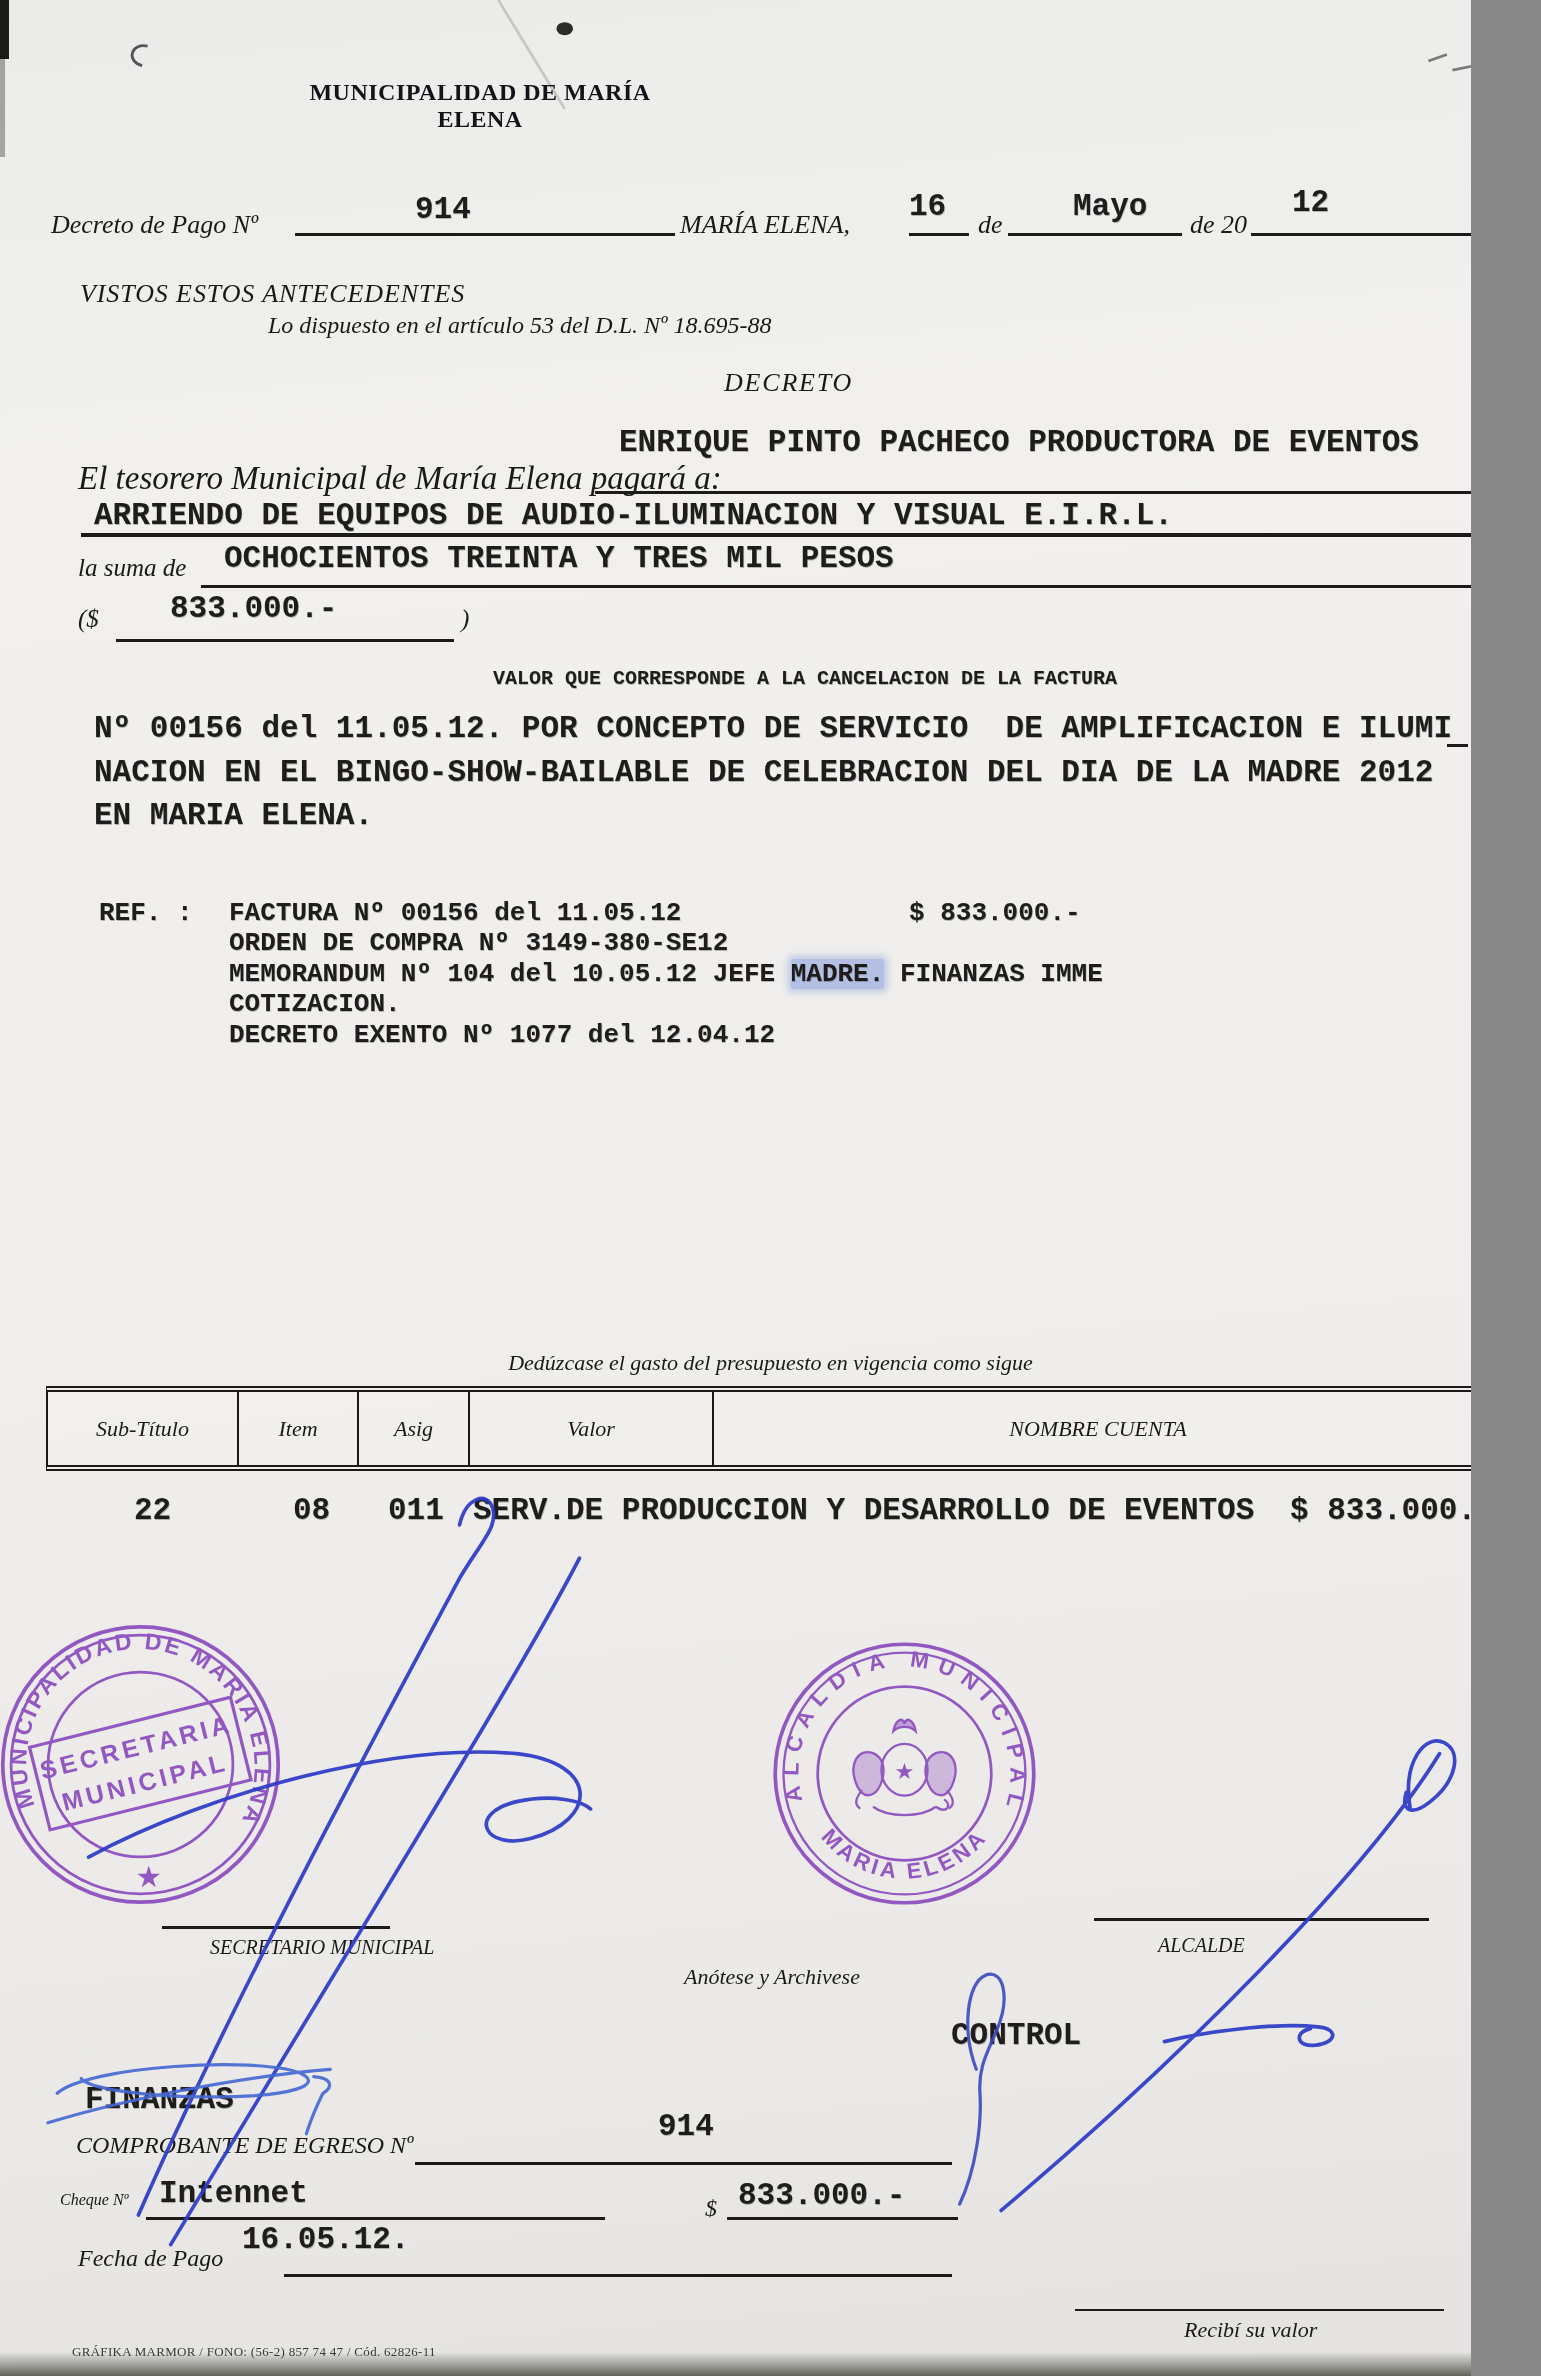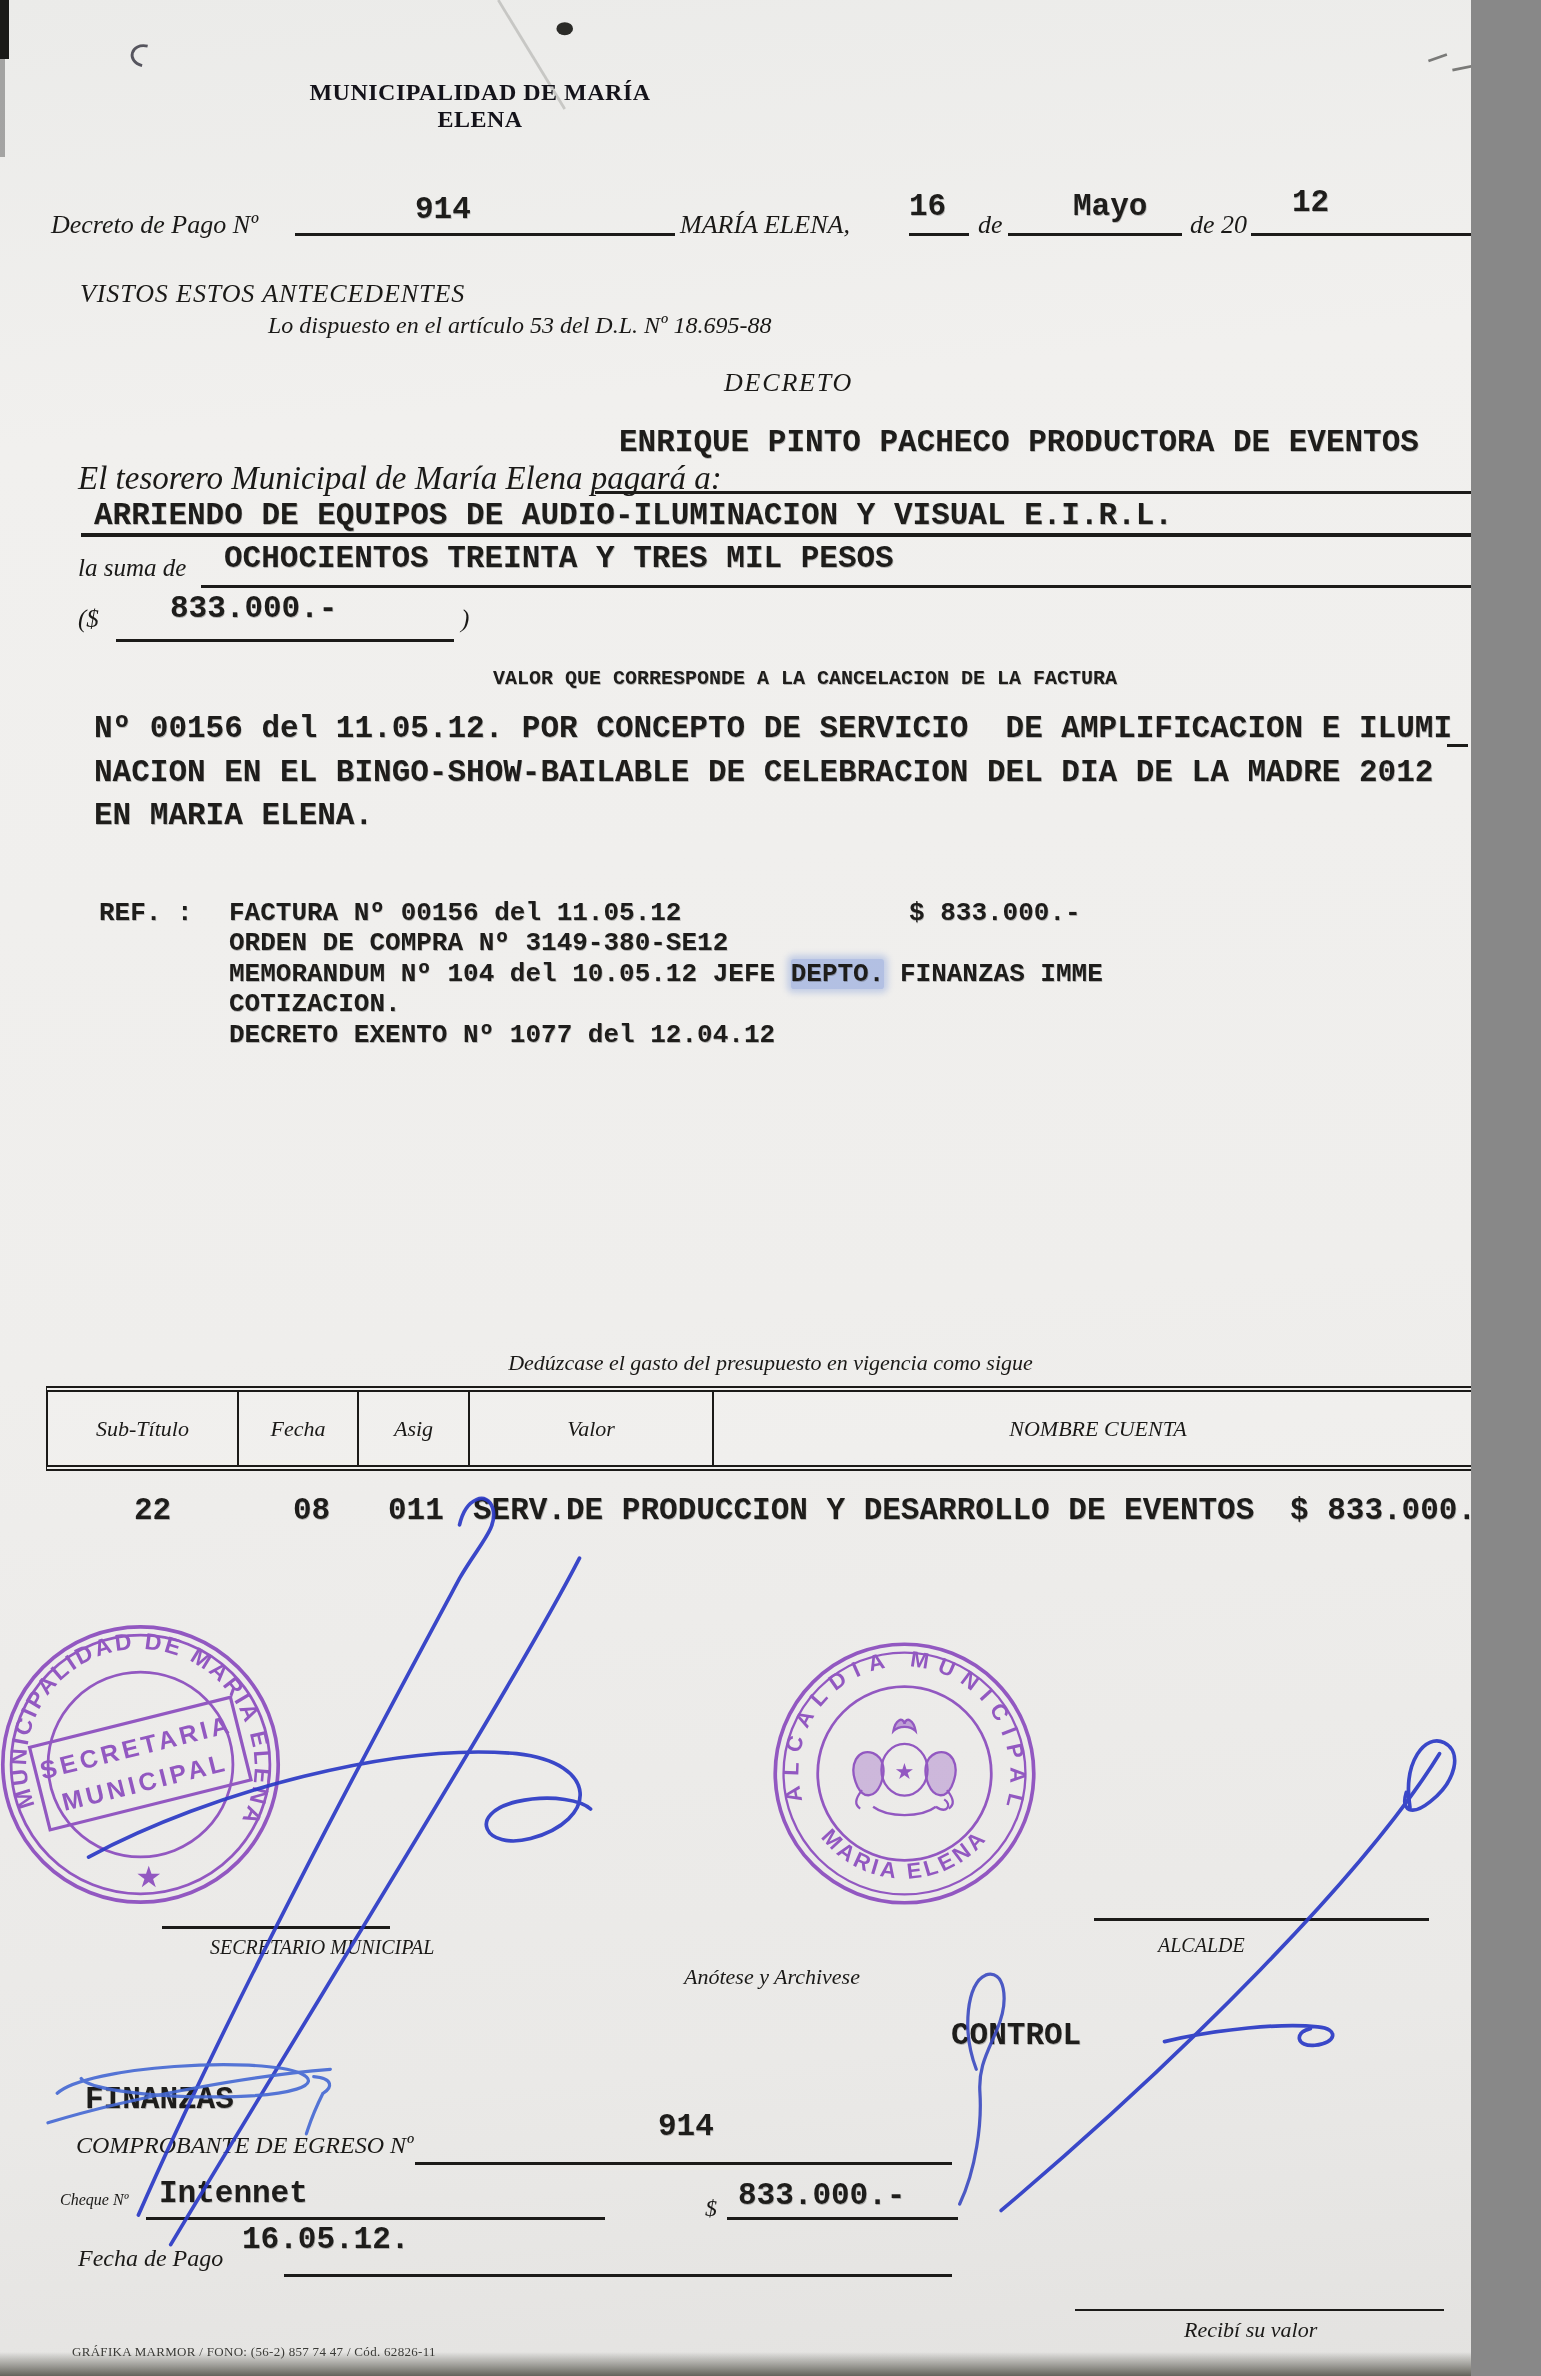--- a/index.html
+++ b/index.html
@@ -75,29 +75,29 @@
   <span class="abs tw" style="left:493px;top:667px;font-size:20px;">VALOR QUE CORRESPONDE A LA CANCELACION DE LA FACTURA</span>
   <span class="abs tw" style="left:94px;top:711px;font-size:31px;">Nº 00156 del 11.05.12. POR CONCEPTO DE SERVICIO  DE AMPLIFICACION E ILUMI</span>
   <div class="ln" style="left:1447px;top:744px;width:21px;"></div>
   <span class="abs tw" style="left:94px;top:755px;font-size:31px;">NACION EN EL BINGO-SHOW-BAILABLE DE CELEBRACION DEL DIA DE LA MADRE 2012</span>
   <span class="abs tw" style="left:94px;top:798px;font-size:31px;">EN MARIA ELENA.</span>
 
   <span class="abs tw" style="left:99px;top:898px;font-size:26px;">REF. :</span>
   <span class="abs tw" style="left:229px;top:898px;font-size:26px;">FACTURA Nº 00156 del 11.05.12</span>
   <span class="abs tw" style="left:909px;top:898px;font-size:26px;">$ 833.000.-</span>
   <span class="abs tw" style="left:229px;top:928px;font-size:26px;">ORDEN DE COMPRA Nº 3149-380-SE12</span>
-  <span class="abs tw" style="left:229px;top:959px;font-size:26px;"><span>MEMORANDUM Nº 104 del 10.05.12 JEFE </span><span class="hl">DEPTO.</span><span> FINANZAS IMME</span></span>
+  <span class="abs tw" style="left:229px;top:959px;font-size:26px;"><span>MEMORANDUM Nº 104 del 10.05.12 JEFE </span><span class="hl">MADRE.</span><span> FINANZAS IMME</span></span>
   <span class="abs tw" style="left:229px;top:989px;font-size:26px;">COTIZACION.</span>
   <span class="abs tw" style="left:229px;top:1020px;font-size:26px;">DECRETO EXENTO Nº 1077 del 12.04.12</span>
 
   <div class="abs it" style="left:309px;top:1350px;width:923px;text-align:center;font-size:22px;">Dedúzcase el gasto del presupuesto en vigencia como sigue</div>
 
   <div class="tbl" style="left:46px;top:1386px;width:1444px;height:85px;">
     <div class="cell it" style="width:189px;font-size:22px;">Sub-Título</div>
-    <div class="cell it" style="width:120px;font-size:22px;">Fecha</div>
+    <div class="cell it" style="width:120px;font-size:22px;">Item</div>
     <div class="cell it" style="width:111px;font-size:22px;">Asig</div>
     <div class="cell it" style="width:244px;font-size:22px;">Valor</div>
     <div class="cell it" style="width:770px;font-size:22px;">NOMBRE CUENTA</div>
   </div>
 
   <span class="abs tw" style="left:134px;top:1493px;font-size:31px;">22</span>
   <span class="abs tw" style="left:293px;top:1493px;font-size:31px;">08</span>
   <span class="abs tw" style="left:388px;top:1493px;font-size:31px;">011</span>
   <span class="abs tw" style="left:473px;top:1493px;font-size:31px;">SERV.DE PRODUCCION Y DESARROLLO DE EVENTOS</span>
   <span class="abs tw" style="left:1290px;top:1493px;font-size:31px;">$ 833.000.</span>

